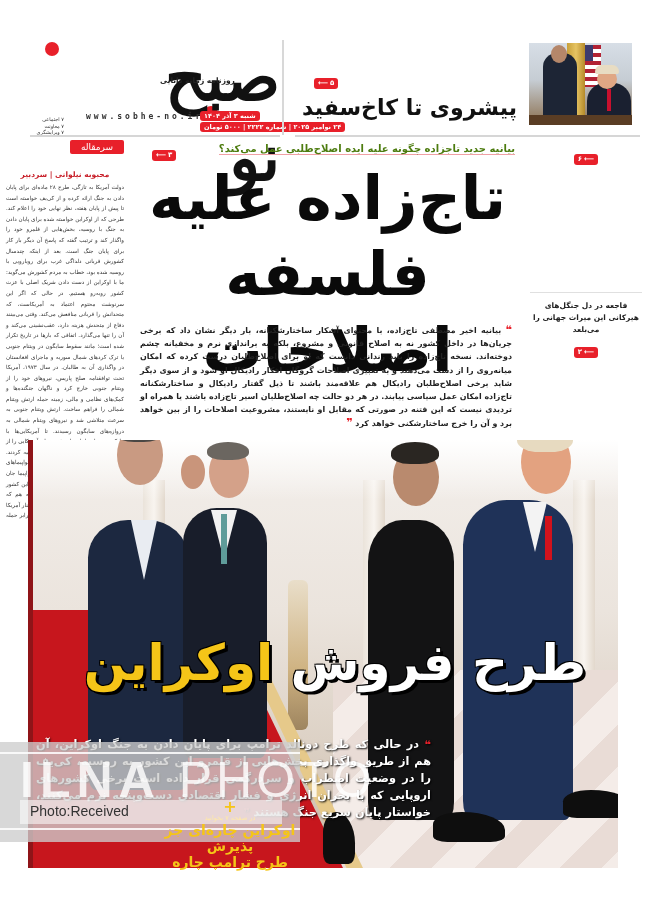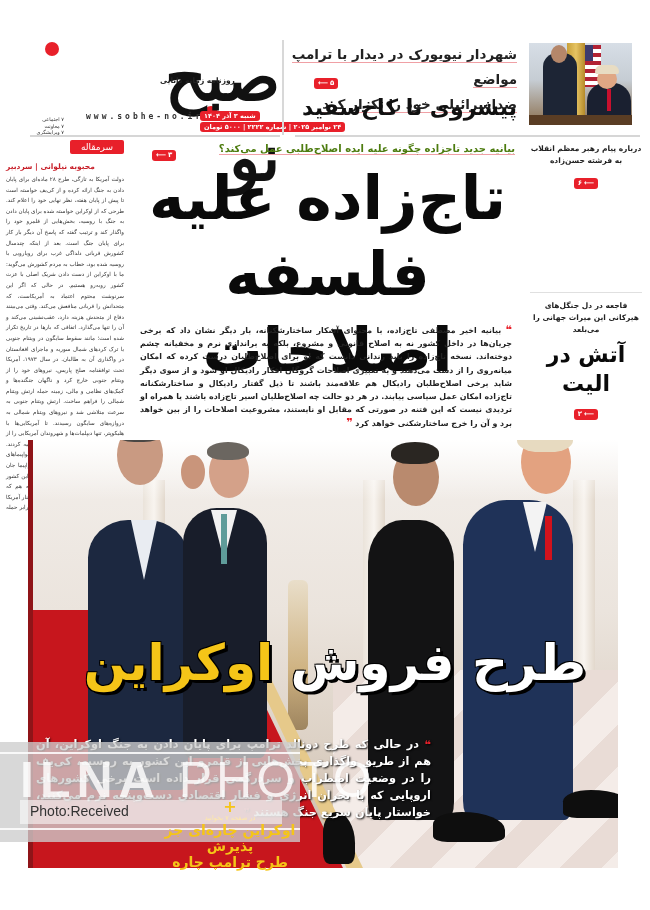--- a/index.html
+++ b/index.html
@@ -41,21 +41,21 @@
   .page-ref { display: inline-flex; align-items: center; gap: 2px; background: #e8202a; color: #fff; font-size: 7px; font-weight: bold;
               padding: 1px 4px; border-radius: 3px; line-height: 9px; vertical-align: middle; }
   .tf-ref { position: absolute; left: 30px; top: 33px; }
   .top-rule { position: absolute; left: 295px; top: 135px; width: 345px; height: 2px; background: #d6d6d6; }
 
   
   .editorial { position: absolute; left: 6px; top: 140px; width: 118px; }
   .ed-label { display: block; margin-left: auto; width: 54px; background: #e8202a; color: #fff; font-size: 9px; text-align: center;
               padding: 2px 0; border-radius: 2px; }
   .ed-title { text-align: right; font-size: 14.5px; line-height: 19px; font-weight: bold; color: #111; margin-top: 4px; }
-  .ed-author { text-align: left; font-size: 7.5px; color: #c8202a; font-weight: bold; margin-top: 8px; }
+  .ed-author { text-align: center; font-size: 7.5px; color: #c8202a; font-weight: bold; margin-top: 16px; }
   .ed-body { text-align: justify; text-align-last: right; font-size: 5.6px; line-height: 10.6px; color: #333; margin-top: 3px; direction: rtl; }
   .ed-continue { text-align: right; font-size: 6px; font-weight: bold; margin-top: 4px; color: #222; }
 
   
   .main-kicker { position: absolute; left: 150px; top: 143px; width: 365px; text-align: right; font-size: 10px; font-weight: bold; color: #4d7c0f; }
   .main-kicker-text { border-bottom: 1px solid #f0a0a5; }
   .main-ref { position: absolute; left: 152px; top: 145px; }
   .main-headline { position: absolute; left: 135px; top: 160px; width: 385px; text-align: center; font-size: 60px; line-height: 76px;
                    font-weight: 900; color: #0a0a0a; letter-spacing: -1px; }
   .main-lead { position: absolute; left: 140px; top: 323px; width: 372px; font-size: 7.9px; line-height: 13.2px; color: #222; font-weight: bold;
@@ -135,24 +135,20 @@
     <div class="tf-flag"></div>
     <div class="tf-flag-blue"></div>
     <div class="tf-man1"></div>
     <div class="tf-head1"></div>
     <div class="tf-man2"></div>
     <div class="tf-head2"></div>
     <div class="tf-hair2"></div>
     <div class="tf-tie"></div>
     <div class="tf-desk"></div>
   </div>
-  <div class="tf-kicker rtl">
-    <span>شهردار نیویورک در دیدار با ترامپ مواضع</span><br>
-    <span>ضداسرائیلی خود را تکرار کرد</span>
-  </div>
   <div class="tf-ref">
     <span class="page-ref">
         <span>⟵</span>
         <span>۵</span>
       </span>
   </div>
   <div class="tf-title rtl">پیشروی تا کاخ‌سفید</div>
 </div>
 <div class="top-rule"></div>
 
@@ -176,32 +172,30 @@
   <div>تاج‌زاده علیه</div>
   <div>فلسفه اصلاحات</div>
 </div>
 <div class="main-lead rtl">
   <span class="quote-mark">❝</span>
   <span>بیانیه اخیر مصطفی تاج‌زاده، با محتوای آشکار ساختارشکنانه، بار دیگر نشان داد که برخی جریان‌ها در داخل کشور نه به اصلاح قانونی و مشروع، بلکه به براندازی نرم و مخفیانه چشم دوخته‌اند. نسخه تاج‌زاده را باید زندانی دانست که او برای اصلاح‌طلبان درست کرده که امکان میانه‌روی را از دست می‌دهند و به تعبیری اصلاحات گروگان افکار رادیکال او شود و از سوی دیگر شاید برخی اصلاح‌طلبان رادیکال هم علاقه‌مند باشند تا ذیل گفتار رادیکال و ساختارشکنانه تاج‌زاده امکان عمل سیاسی بیابند. در هر دو حالت چه اصلاح‌طلبان اسیر تاج‌زاده باشند یا همراه او تردیدی نیست که این فتنه در صورتی که مقابل او نایستند، مشروعیت اصلاحات را از بین خواهد برد و آن را خرج ساختارشکنی خواهد کرد</span>
   <span class="quote-mark">❞</span>
 </div>
 
 <div class="side-story rtl" style="top:143px;">
-  <div class="side-kicker">درباره پیام رهبر معظم انقلاب به فرشته حسن‌زاده</div>
   <div class="side-ref">
     <span class="page-ref">
         <span>⟵</span>
         <span>۶</span>
       </span>
   </div>
 </div>
 <div class="side-rule" style="top:292px;"></div>
 <div class="side-story rtl" style="top:300px;">
   <div class="side-kicker">فاجعه در دل جنگل‌های هیرکانی این میراث جهانی را می‌بلعد</div>
-  <div class="side-title">آتش در الیت</div>
   <div class="side-ref">
     <span class="page-ref">
         <span>⟵</span>
         <span>۲</span>
       </span>
   </div>
 </div>
 
 <div class="left-bar"></div>
 <div class="hero">

